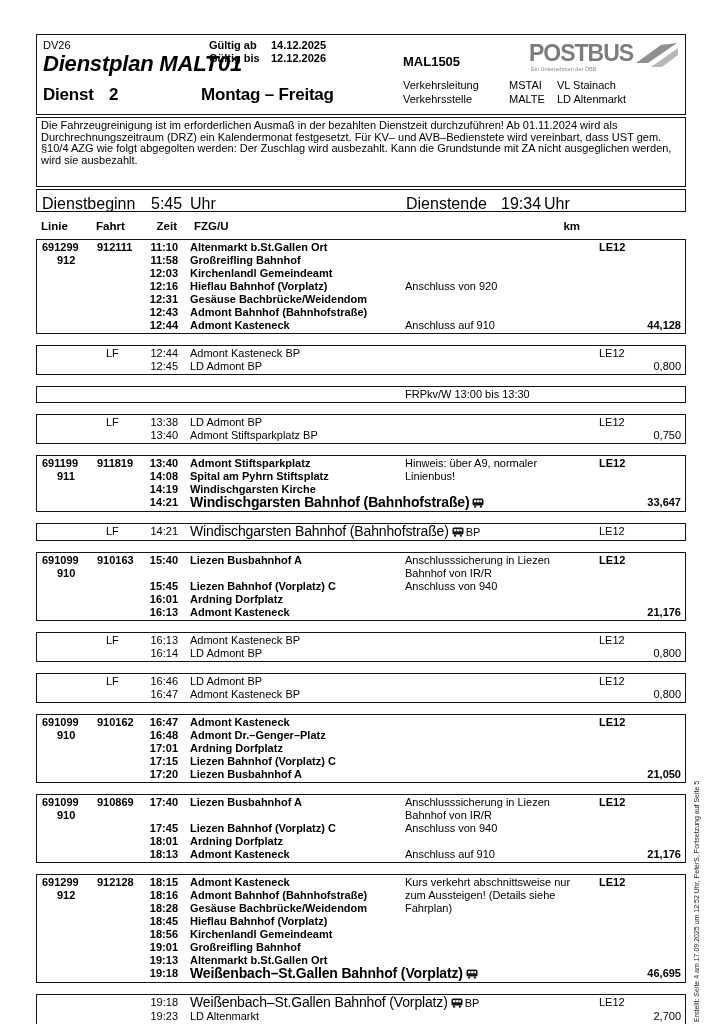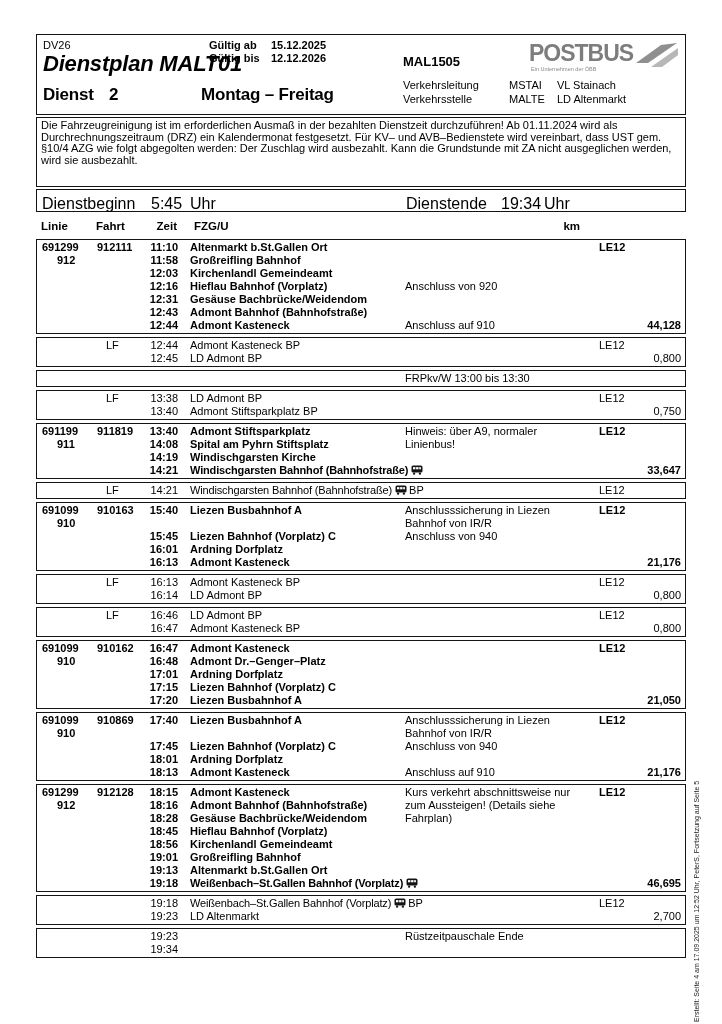--- a/index.html
+++ b/index.html
@@ -65,41 +65,41 @@
   .c-linie.linie2 { padding-left:20px; }
   .c-fahrt { padding-left:2px; }
   .c-fahrt.lf { padding-left:11px; }
   .c-zeit { text-align:right; padding-right:3px; }
   .c-halt { padding-left:9px; }
   .c-bem  { padding-left:10px; }
   .c-fzg  { padding-left:14px; }
   .c-km   { text-align:right; padding-right:4px; }
 
   #blocks { position:absolute; left:36px; top:239px; width:650px; }
-  .block { border:1.6px solid #141414; background:#fff; margin-bottom:3px; padding:1px 0; }
+  .block { border:1.6px solid #141414; background:#fff; margin-bottom:11px; padding:1px 0; }
   .block.bold-block { font-weight:bold; }
   .block.bold-block .c-bem { font-weight:normal; }
   .c-bem.bb { font-weight:bold; }
-  .condensed { font-size:11px; letter-spacing:-0.15px; }
+  .condensed { font-size:14px; letter-spacing:-0.15px; }
   .halt-suffix { margin-left:2px; }
   .bus-ico { display:inline-block; vertical-align:-1px; margin-left:3px; line-height:0; }
 
   
   #vtext { position:absolute; left:703px; top:1012px; height:10px;
     font-size:7px; color:#222; white-space:nowrap;
     transform:rotate(-90deg); transform-origin:left bottom; }
 </style>
 </head>
 <body>
 
 <div class="box" id="header-box">
   <div class="abs t11" id="dv-code">DV26</div>
 
   <div class="abs t11" id="valid-from">
-    <span class="valid-label">Gültig ab</span><span class="valid-value">15.12.2025</span>
+    <span class="valid-label">Gültig ab</span><span class="valid-value">14.12.2025</span>
   </div>
   <div class="abs t11" id="valid-to">
     <span class="valid-label">Gültig bis</span><span class="valid-value">12.12.2026</span>
   </div>
 
   <div class="abs" id="doc-code">MAL1505</div>
 
   <div id="logo">
     <div id="logo-text">POSTBUS</div>
     <svg id="logo-swoosh" width="44" height="27" viewBox="0 0 44 27">

